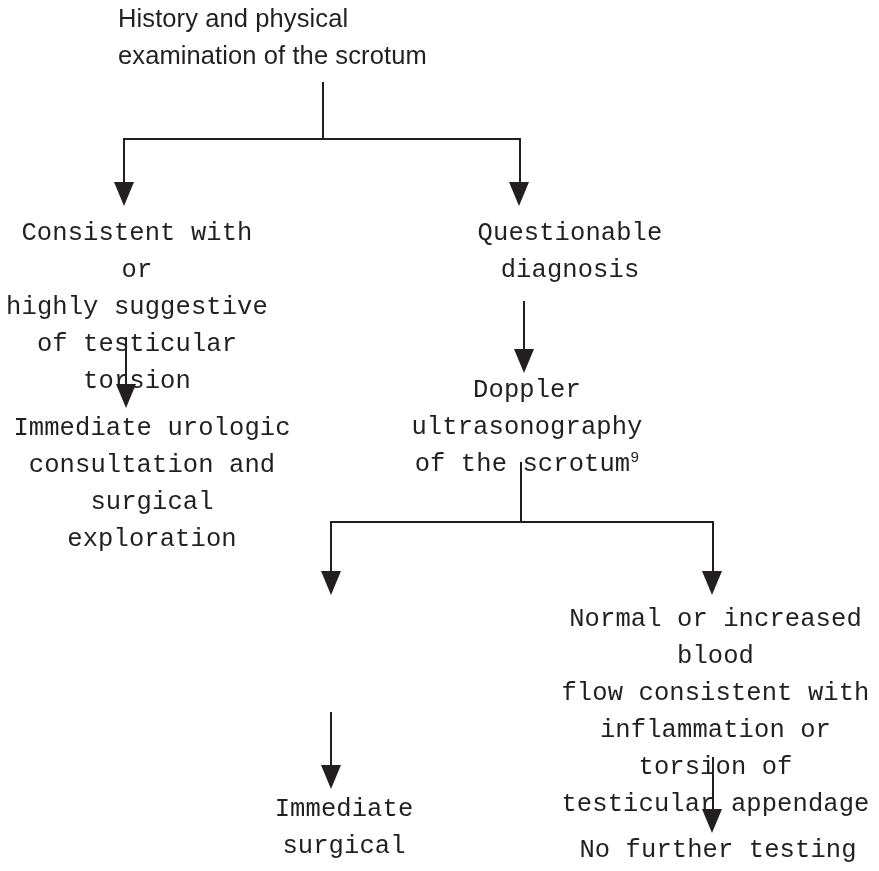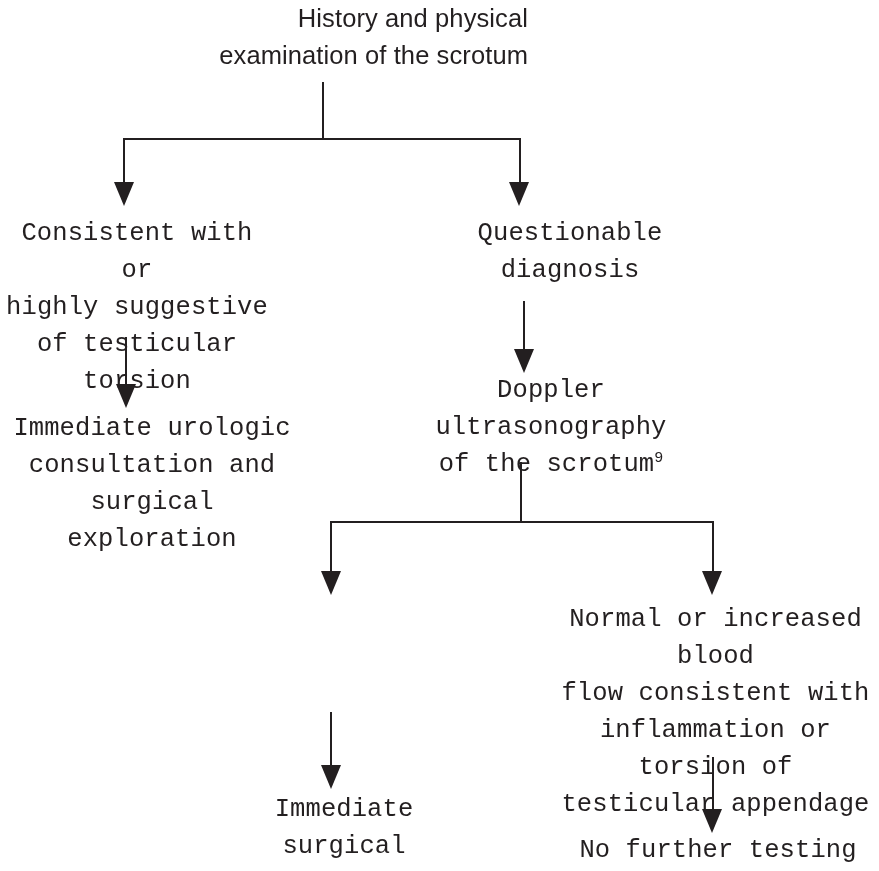--- a/index.html
+++ b/index.html
@@ -18,21 +18,21 @@
     overflow: hidden;
   }
   .node {
     position: absolute;
     font-size: 25.5px;
     line-height: 37px;
     color: #231f20;
     letter-spacing: 0.1px;
     white-space: pre-line;
   }
-  .node.center { text-align: right; }
+  .node.center { text-align: left; }
   .node.left   { text-align: center; font-family: Liberation Mono, monospace; }
   .sup {
     font-size: 15px;
     vertical-align: super;
     line-height: 0;
   }
   .vline {
     position: absolute;
     background: #231f20;
     width: 2.4px;
@@ -63,21 +63,21 @@
 highly suggestive
 of testicular torsion</div>
 
   <div class="node left" style="left:2px; top:410px; width:300px;">Immediate urologic
 consultation and
 surgical exploration</div>
 
   <div class="node left" style="left:440px; top:215px; width:260px;">Questionable
 diagnosis</div>
 
-  <div class="node left" style="left:386px; top:372px; width:330px;"><span>Doppler ultrasonography
+  <div class="node left" style="left:362px; top:372px; width:330px;"><span>Doppler ultrasonography
 of the scrotum</span><span class="sup">9</span></div>
 
 
   <div class="node left" style="left:548px; top:601px; width:335px;">Normal or increased blood
 flow consistent with
 inflammation or torsion of
 testicular appendage</div>
 
   <div class="node left" style="left:214px; top:791px; width:260px;">Immediate surgical
 testicular</div>

